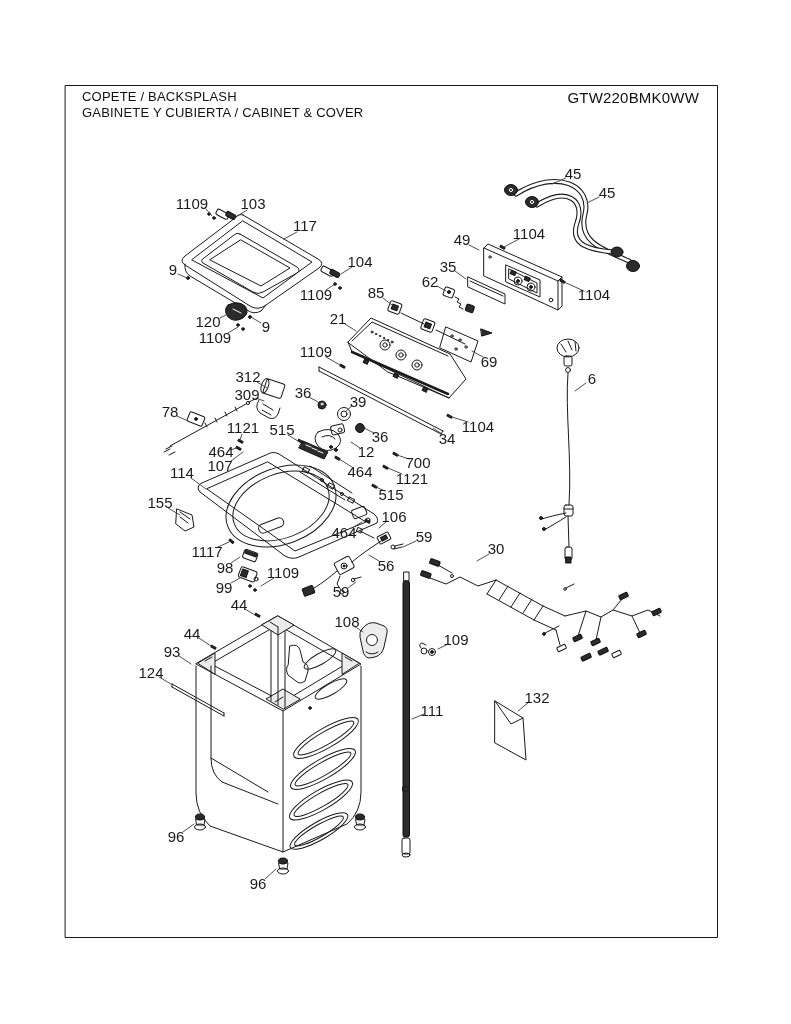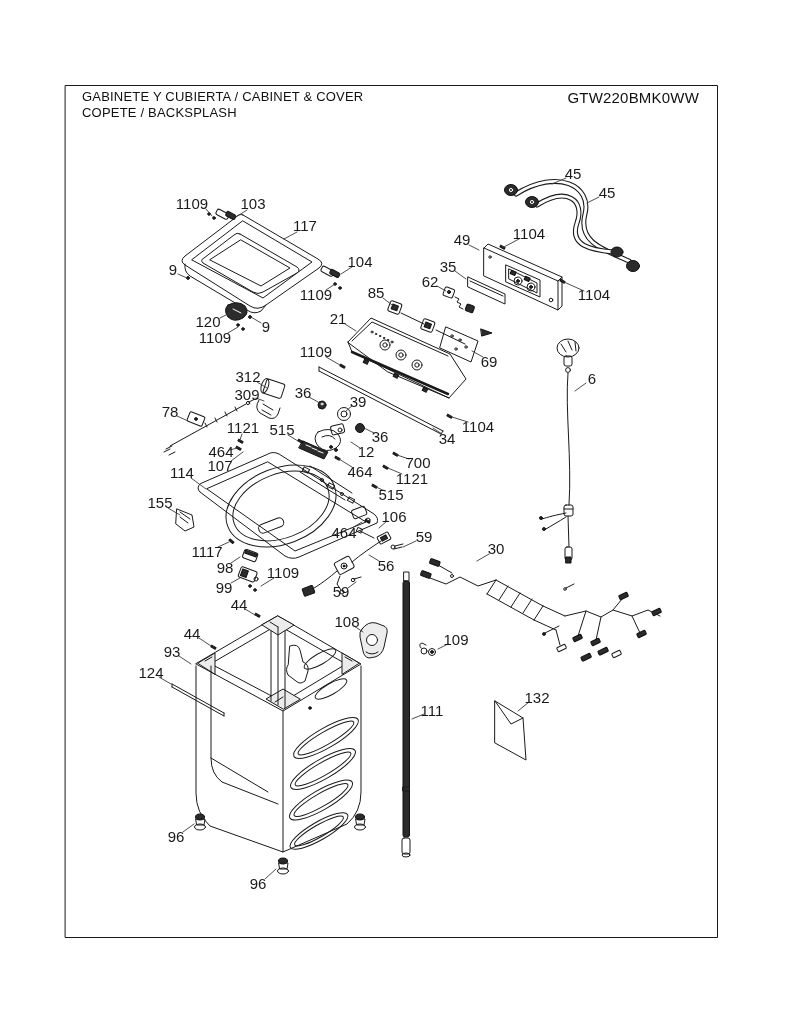--- a/index.html
+++ b/index.html
@@ -488,18 +488,18 @@
         <line x1="529" y1="702" x2="518" y2="711" class="leader"></line>
         <text x="537" y="703">132</text>
         <line x1="183" y1="832" x2="194" y2="824" class="leader"></line>
         <text x="176" y="842">96</text>
         <line x1="265" y1="879" x2="276" y2="869" class="leader"></line>
         <text x="258" y="889">96</text>
       </g>
   </svg>
 
   <div class="hdr">
+    <div>COPETE / BACKSPLASH</div>
     <div>GABINETE Y CUBIERTA / CABINET &amp; COVER</div>
-    <div>COPETE / BACKSPLASH</div>
   </div>
   <div class="mdl">GTW220BMK0WW</div>
 
 </div>
 
 </body></html>

